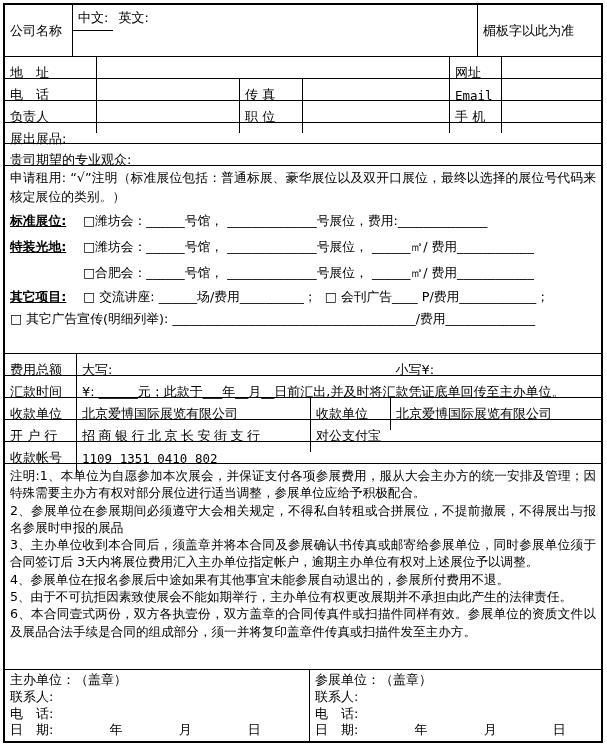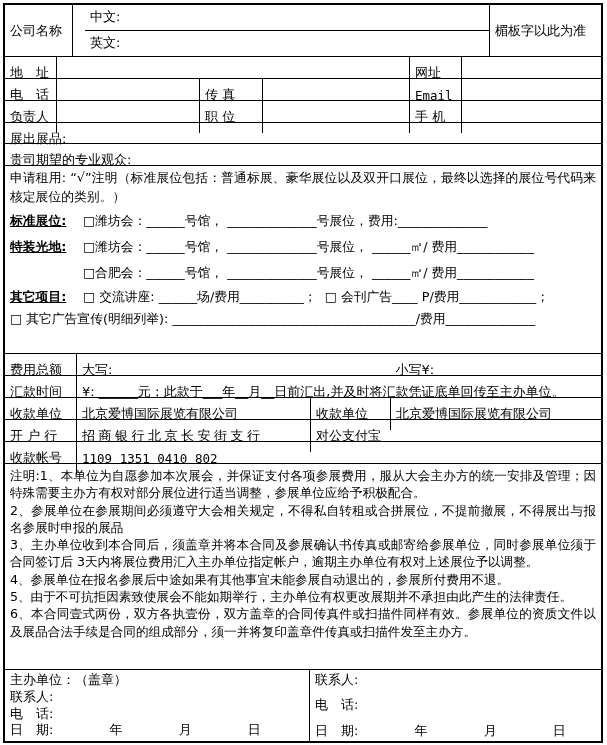--- a/index.html
+++ b/index.html
@@ -20,26 +20,26 @@
   .row { display: flex; border-bottom: 1px solid #000; flex-shrink: 0; }
   .row:last-child { border-bottom: none; }
   .cell { border-right: 1px solid #000; display: flex; align-items: center; padding: 16px 5px; overflow: hidden; white-space: pre; }
   .cell:last-child { border-right: none; }
   .lbl { justify-content: flex-start; }
   .fill { flex: 1; }
 
   
   .r-company { height: 52px; }
   .c-company-label { width: 68px; }
-  .c-names { width: 405px; padding: 0; flex-direction: column; align-items: stretch; margin-left: 12px; }
+  .c-names { width: 405px; padding: 0; flex-direction: row; align-items: stretch; }
   .namerow { height: 26px; display: flex; align-items: center; padding: 0 5px; }
   .namerow.first { border-bottom: 1px solid #000; }
   .c-fascia { flex: 1; }
   .r-addr, .r-tel, .r-mgr { height: 22px; }
-  .c-l1 { width: 52px; }
+  .c-l1 { width: 92px; }
   .c-v1 { width: 143px; }
   .c-l2 { width: 63px; }
   .c-v2 { width: 147px; }
   .c-l3 { width: 52px; }
   .c-v3 { flex: 1; }
   .c-addrv { width: 353px; }
   .mono { font-family: "DejaVu Sans Mono", monospace; font-size: 12.5px; }
 
   .r-line { height: 21px; }
   .r-line2 { height: 22px; }
@@ -197,19 +197,20 @@
   </div>
 
   <div class="row r-sign">
     <div class="signhalf left">
       <div class="signline">主办单位：（盖章）</div>
       <div class="signline">联系人:</div>
       <div class="signline">电　话:</div>
       <div class="signline">日　期:　　　　 年　　　　 月　　　　 日</div>
     </div>
     <div class="signhalf right">
+      <div class="signline">参展单位：（盖章）</div>
       <div class="signline">联系人:</div>
       <div class="signline">电　话:</div>
       <div class="signline">日　期:　　　　 年　　　　 月　　　　 日</div>
     </div>
   </div>
 
 </div>
 
 </body></html>

